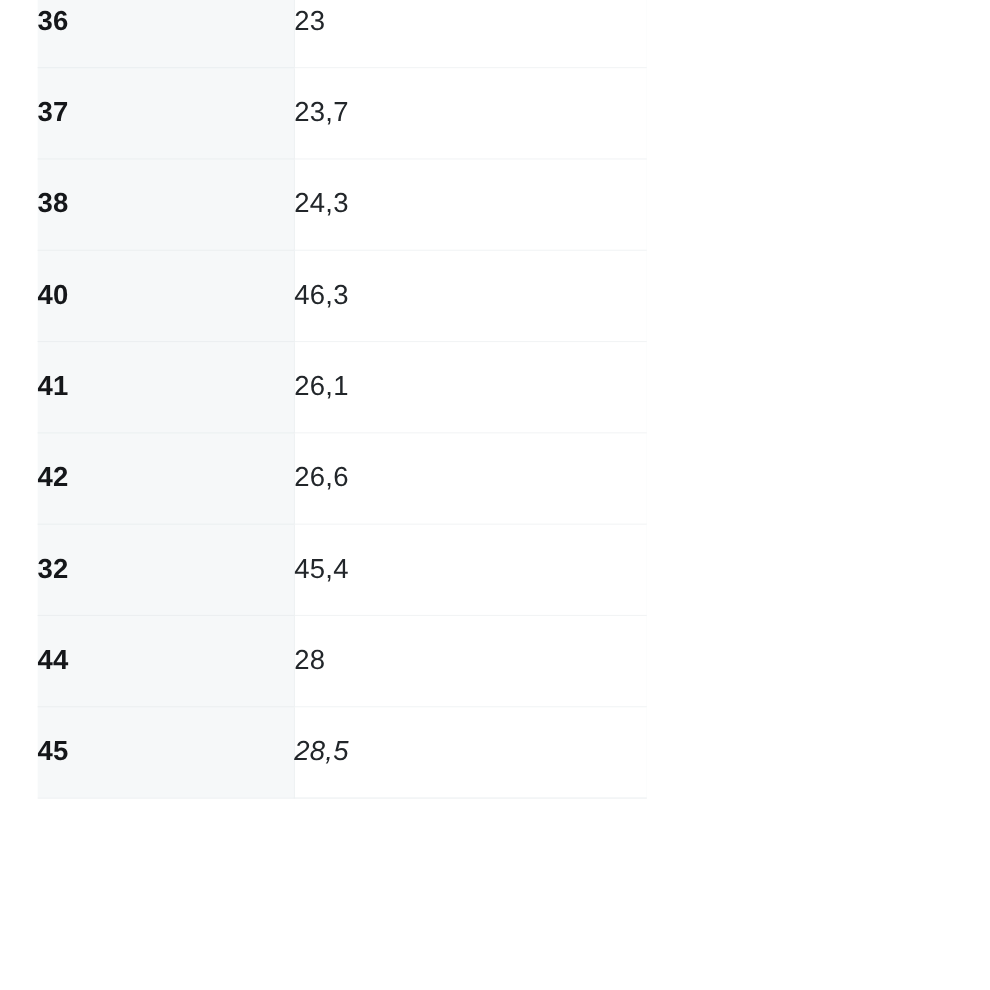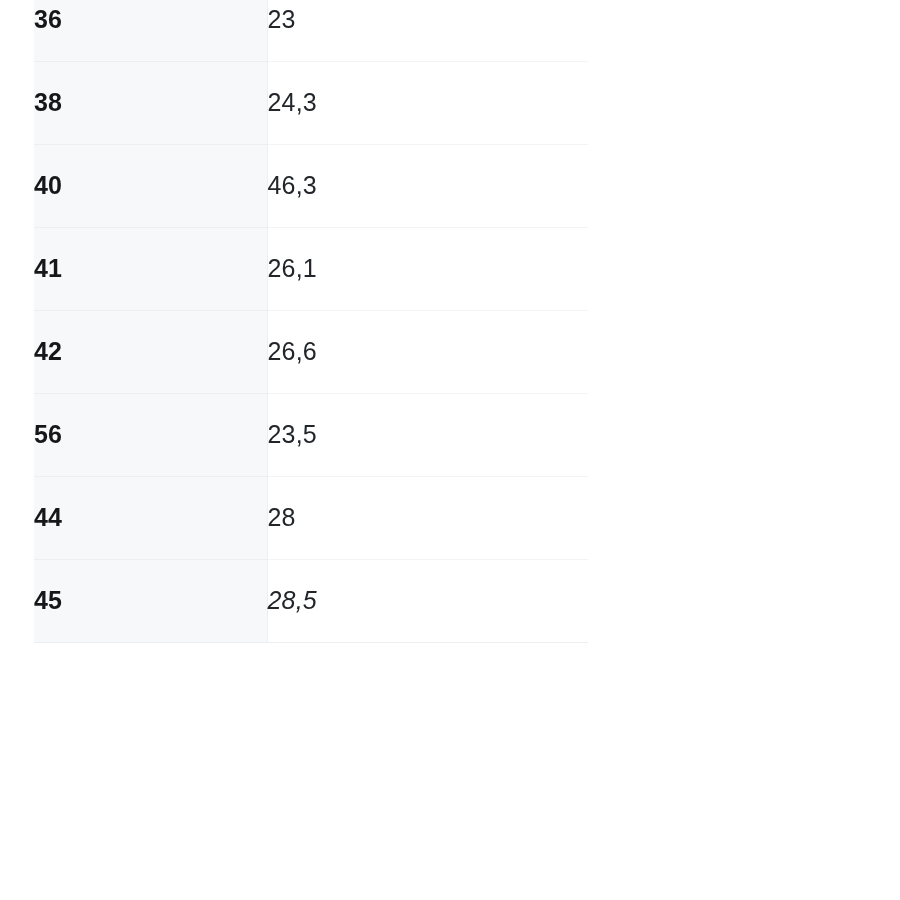--- a/index.html
+++ b/index.html
@@ -95,38 +95,42 @@
 <div class="page-rest"></div>
 
 <div id="size-table-wrap">
   <table class="size-table">
     <tbody>
       <tr>
         <td class="col-size">36</td>
         <td class="col-value">23</td>
       </tr>
       <tr>
+        <td class="col-size">37</td>
+        <td class="col-value">23,7</td>
+      </tr>
+      <tr>
         <td class="col-size">38</td>
         <td class="col-value">24,3</td>
       </tr>
       <tr>
         <td class="col-size">40</td>
         <td class="col-value">46,3</td>
       </tr>
       <tr>
         <td class="col-size">41</td>
         <td class="col-value">26,1</td>
       </tr>
       <tr>
         <td class="col-size">42</td>
         <td class="col-value">26,6</td>
       </tr>
       <tr>
-        <td class="col-size">56</td>
-        <td class="col-value">23,5</td>
+        <td class="col-size">32</td>
+        <td class="col-value">45,4</td>
       </tr>
       <tr>
         <td class="col-size">44</td>
         <td class="col-value">28</td>
       </tr>
       <tr>
         <td class="col-size">45</td>
         <td class="col-value">28,5</td>
       </tr>
     </tbody>

